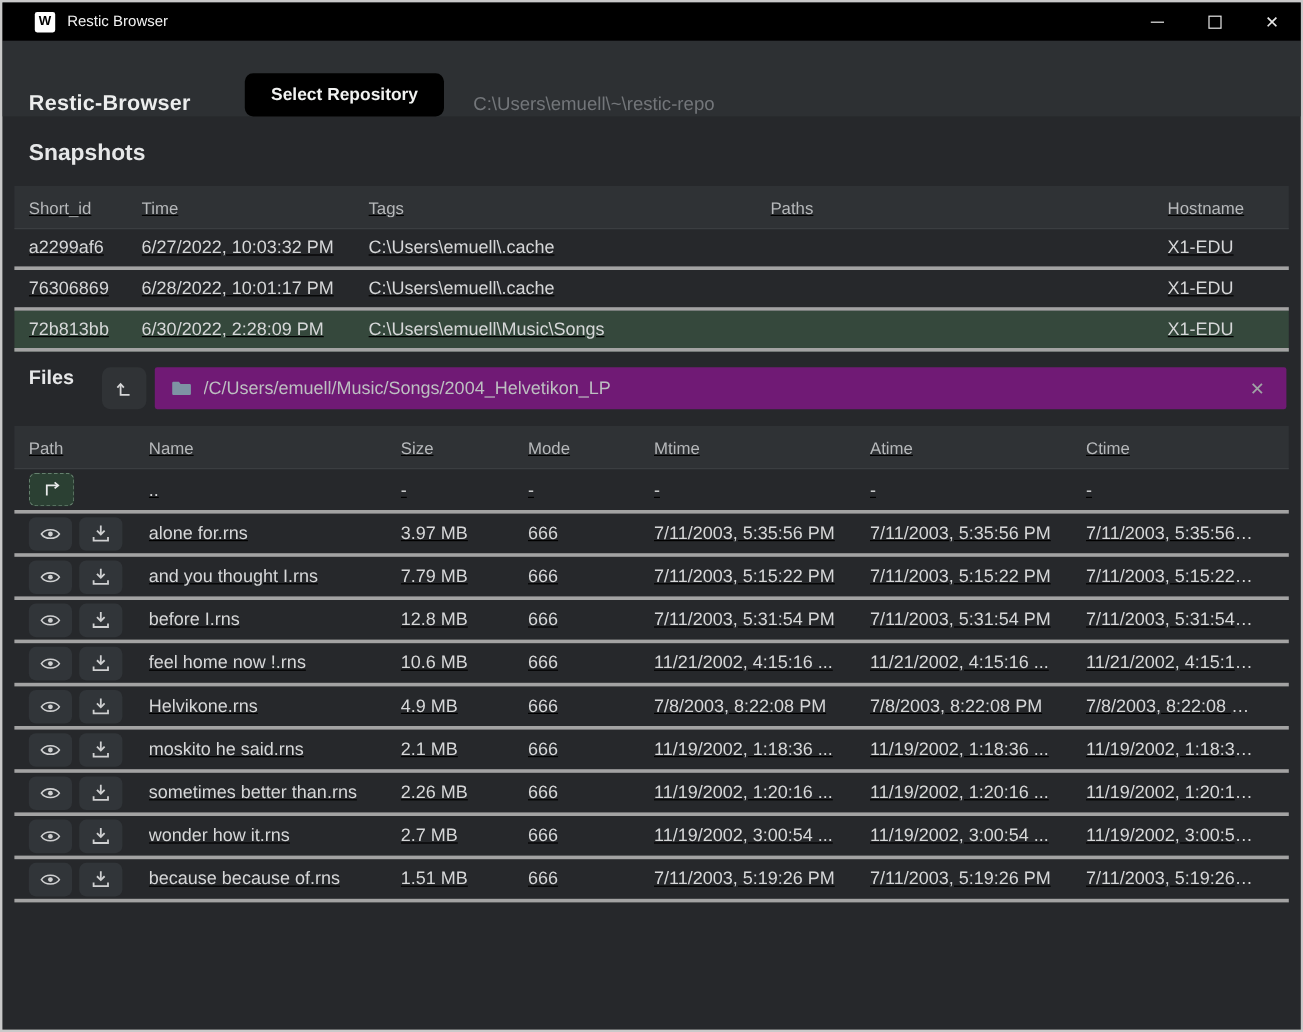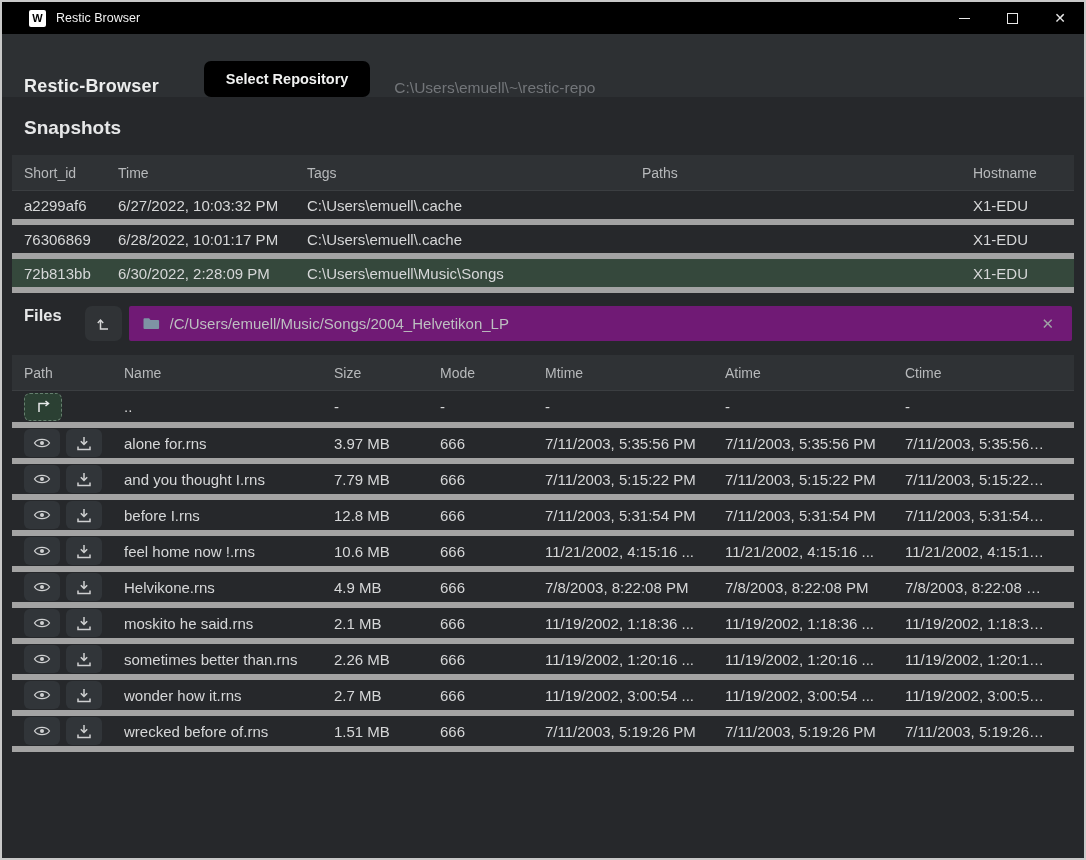--- a/index.html
+++ b/index.html
@@ -45,22 +45,22 @@
   }
   .repo-path { margin-left:24px; color:#73767a; font-size:15.5px; }
 
   
   .main { flex:1; padding:0 10px; display:flex; flex-direction:column; overflow:hidden; }
 
   .section-title { color:#e6e7e8; font-size:19px; font-weight:bold; margin:20px 12px 16px 12px; }
 
   
   .thead { background:#2f3235; border-bottom:1px solid #3b3e41; }
-  .trow { border-bottom:6px solid #a3a3a3; }
-  .grid-snap, .grid-files { display:grid; align-items:center; padding:0 12px; }
+  .trow { border-bottom:3px solid #a3a3a3; }
+  .grid-snap, .grid-files { display:grid; align-items:center; padding:0 12px;text-decoration:underline; }
   .grid-snap  { grid-template-columns:94px 189px 335px 331px 1fr; }
   .grid-files { grid-template-columns:100px 210px 106px 105px 180px 180px 1fr; }
   .thead { height:36px; }
   .thead .cell { color:#b7b9bb; font-size:14px; }
   .trow { height:34px; }
   .trow .cell { color:#d6d7d8; font-size:15px; }
   .cell { overflow:hidden; white-space:nowrap; text-overflow:ellipsis; padding-right:14px; }
   .trow.selected { background:#35483c; }
 
   
@@ -447,21 +447,21 @@
       <button class="action-btn">
         <span>
           <svg width="16" height="15" viewBox="0 0 16 15" fill="none" stroke="currentColor" stroke-width="1.5">
             <line x1="8" y1="1" x2="8" y2="8"></line>
             <polyline points="4.8,5.2 8,8.4 11.2,5.2"></polyline>
             <path d="M2 10.5 v3 h12 v-3"></path>
           </svg>
         </span>
       </button>
     </div>
-    <div class="cell">wrecked before of.rns</div>
+    <div class="cell">because because of.rns</div>
     <div class="cell">1.51 MB</div>
     <div class="cell">666</div>
     <div class="cell">7/11/2003, 5:19:26 PM</div>
     <div class="cell">7/11/2003, 5:19:26 PM</div>
     <div class="cell">7/11/2003, 5:19:26 PM</div>
   </div>
 </div>
 
     <div class="filler"></div>
   </div>

